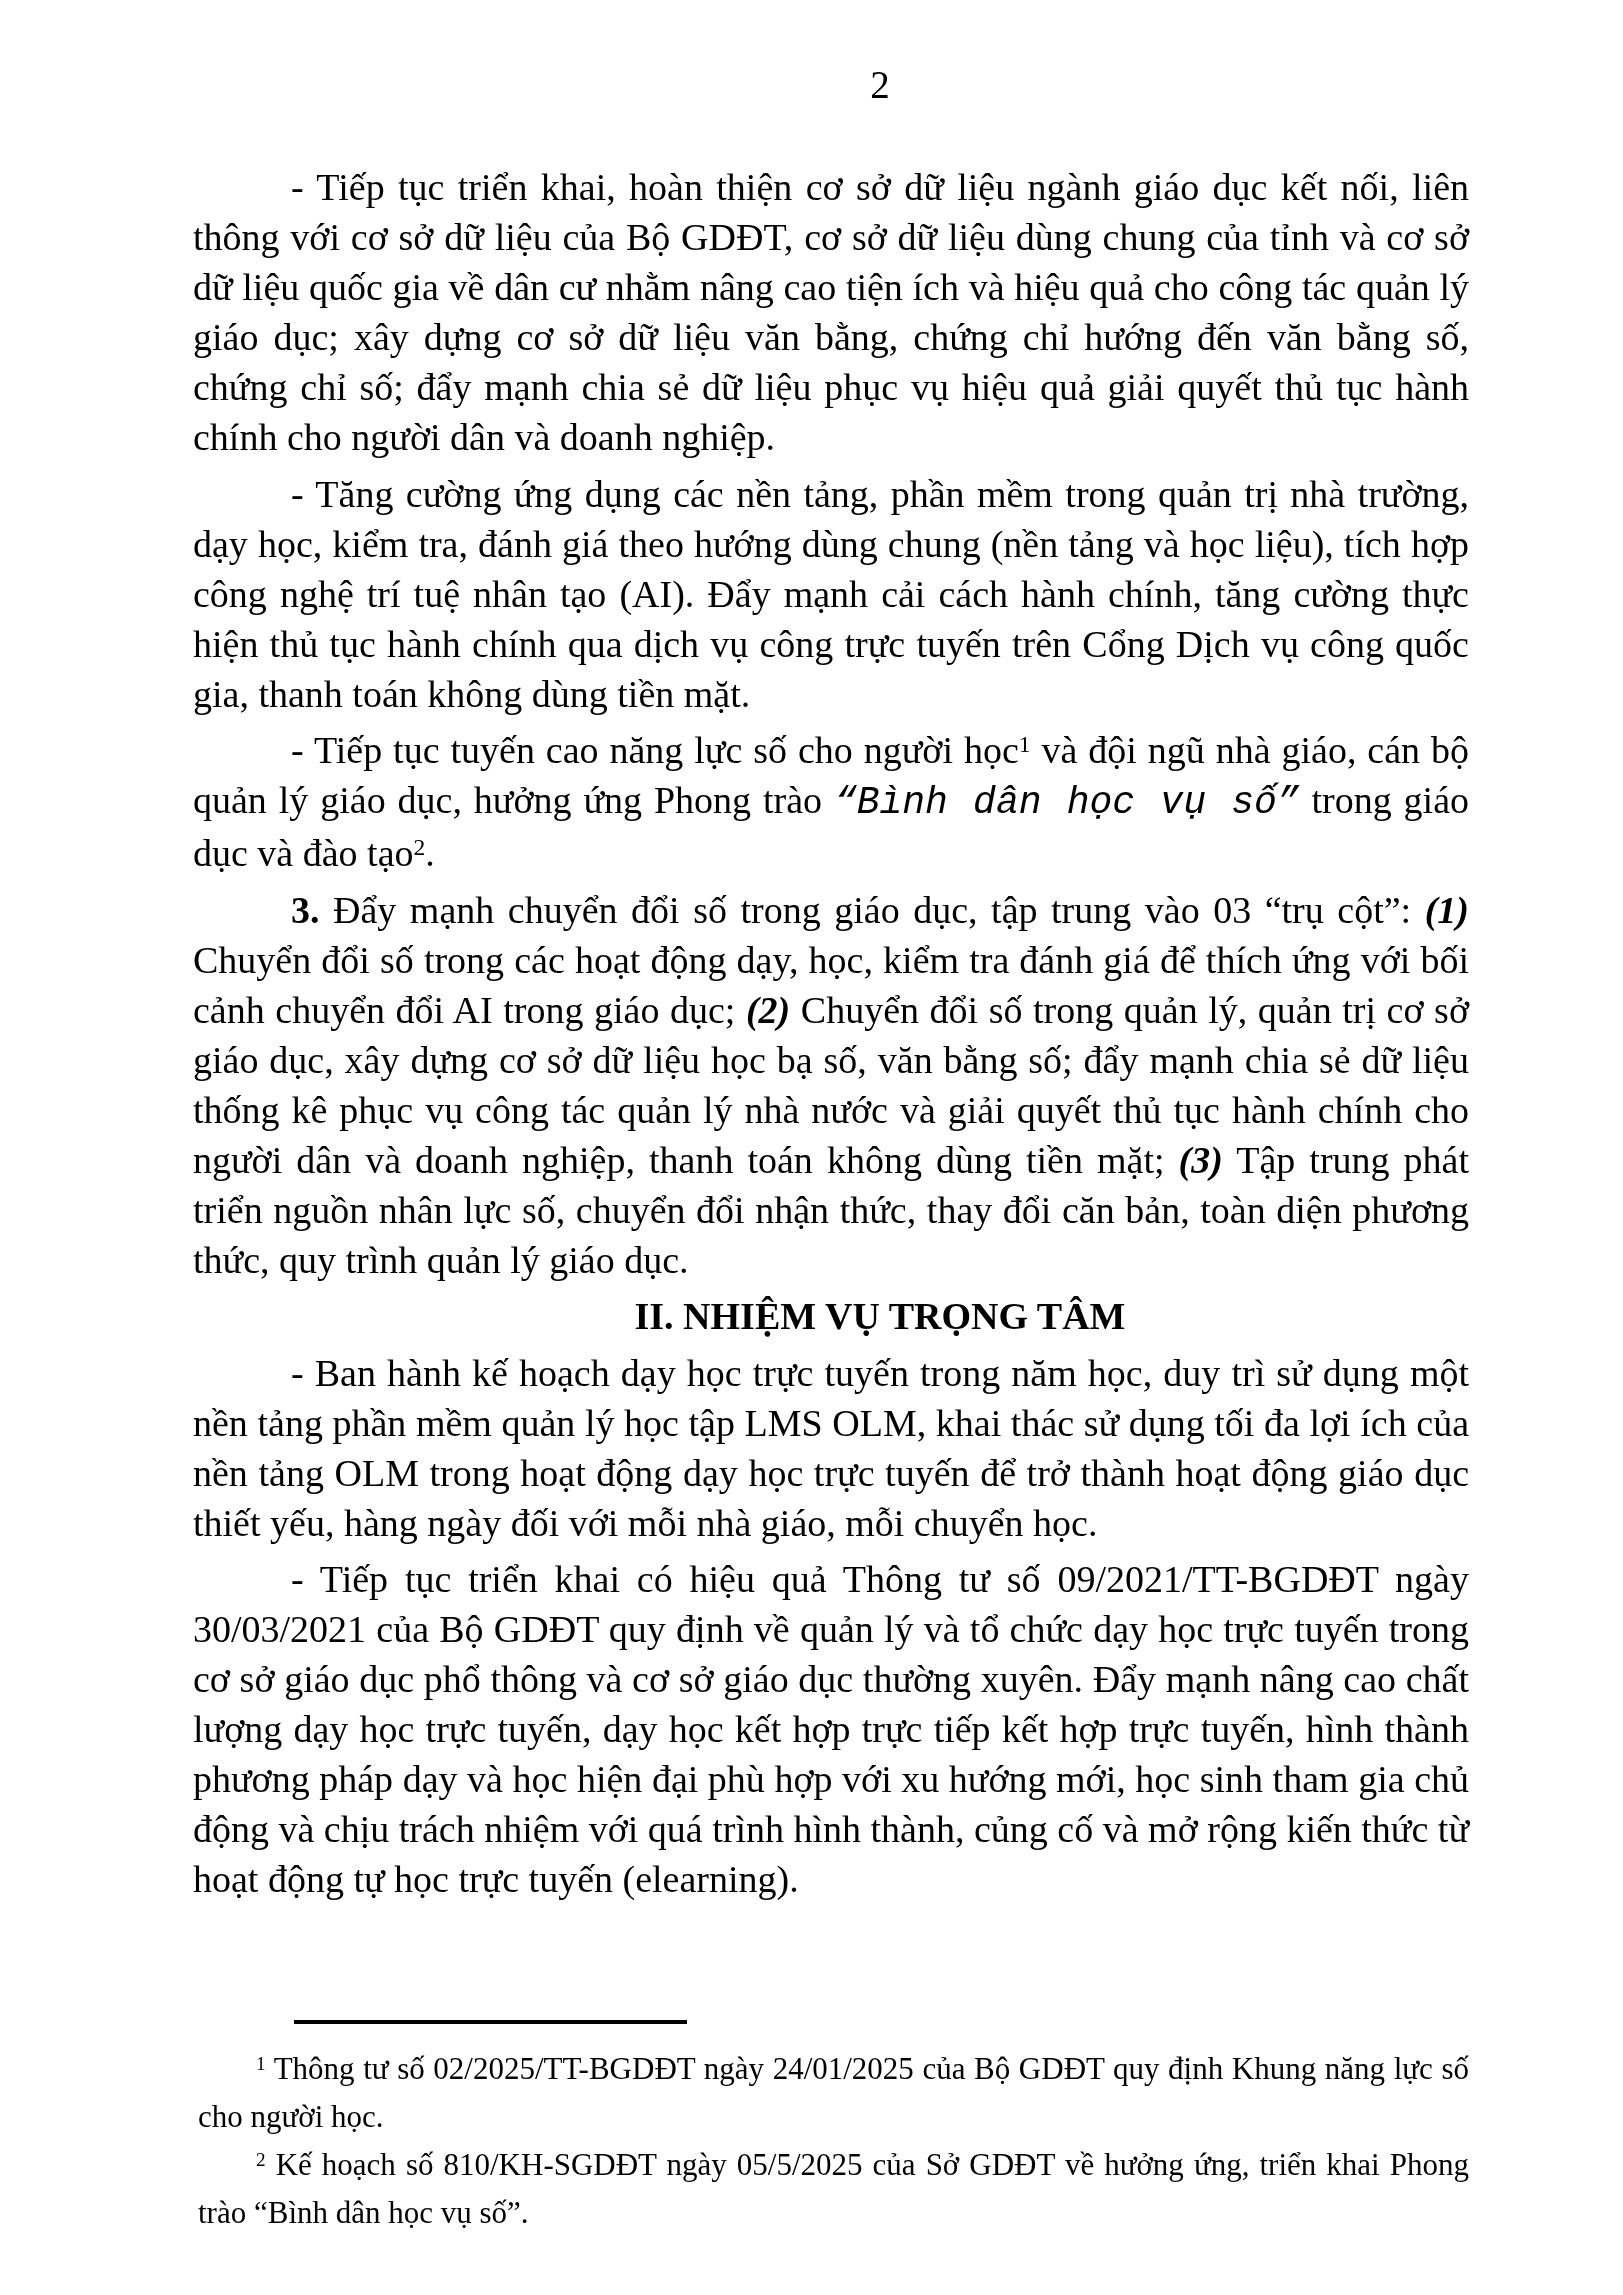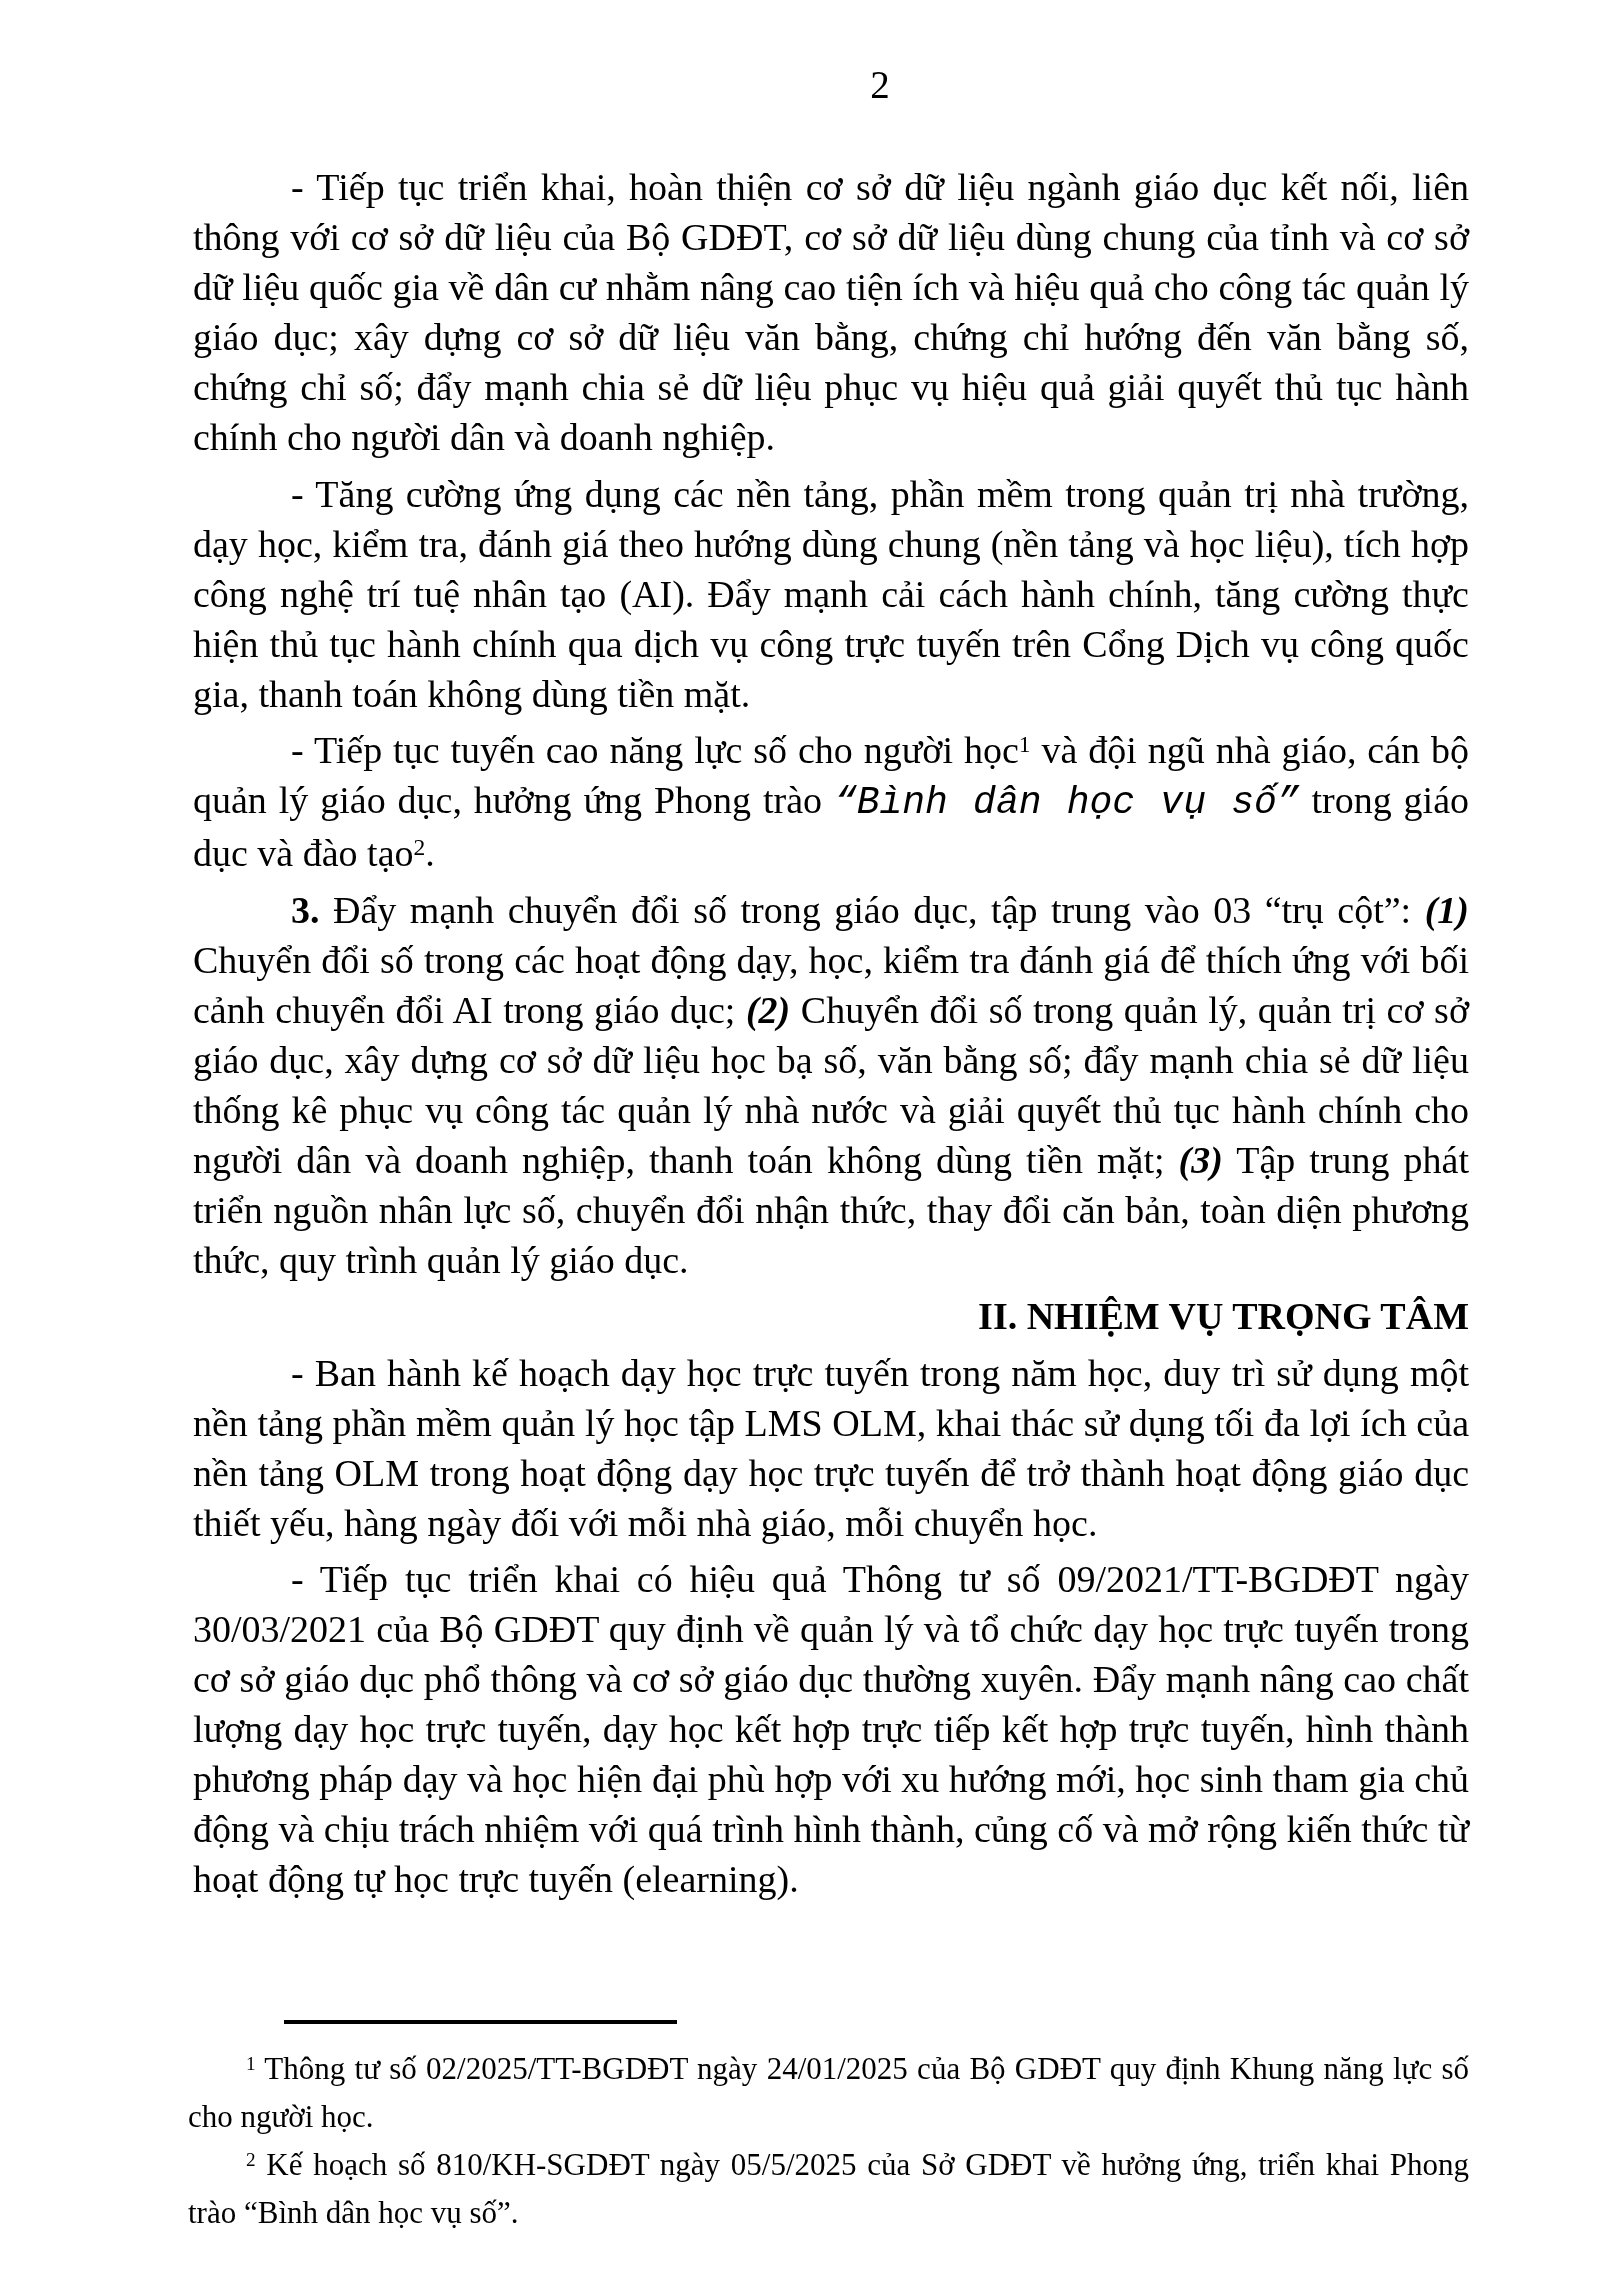--- a/index.html
+++ b/index.html
@@ -28,31 +28,31 @@
   }
   .para, .heading {
     font-size: 38px;
     line-height: 50px;
     text-align: justify;
     text-indent: 98px;
     margin: 0 0 6.5px 0;
   }
   .heading {
     font-weight: bold;
-    text-align: right;
+    text-align: center;
   }
   .sup {
     font-size: 0.62em;
     position: relative;
     top: -0.45em;
     line-height: 0;
   }
   .footnote-area {
     position: absolute;
-    left: 188px;
+    left: 198px;
     right: 154px;
     top: 2020px;
   }
   .footnote-rule {
     width: 393px;
     height: 0;
     border-top: 4.6px solid #000000;
     margin-left: 96px;
     margin-bottom: 21px;
   }

